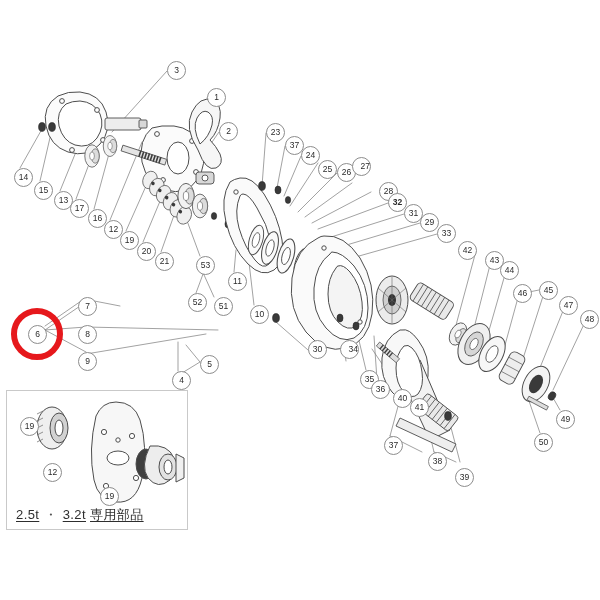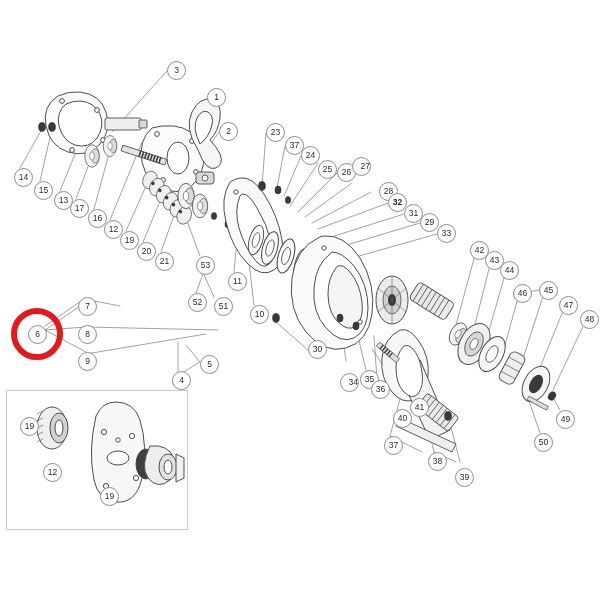--- a/index.html
+++ b/index.html
@@ -366,20 +366,23 @@
         <ellipse cx="22" cy="3" rx="4" ry="7" fill="#fff"></ellipse>
         <path d="M30 -10 L38 -6 L38 14 L30 18 z" fill="#f0f0f0"></path>
       </g>
     </g>
   </svg>
 
   <div id="inset-box"></div>
   <div id="highlight-ring"></div>
 
 
+  <div class="hdr" id="inset-label">
+    <span>2.5t</span><span class="sep">・</span><span>3.2t</span>&nbsp;<span class="jp">専用部品</span>
+  </div>
 
   <div id="callout-layer">
       <div class="cal" style="left: 167px; top: 61px;">3</div>
       <div class="cal" style="left: 207px; top: 88px;">1</div>
       <div class="cal" style="left: 219px; top: 122px;">2</div>
       <div class="cal" style="left: 266px; top: 123px;">23</div>
       <div class="cal" style="left: 285px; top: 136px;">37</div>
       <div class="cal" style="left: 301px; top: 146px;">24</div>
       <div class="cal" style="left: 318px; top: 160px;">25</div>
       <div class="cal" style="left: 337px; top: 163px;">26</div>
@@ -403,29 +406,29 @@
       <div class="cal" style="left: 214px; top: 297px;">51</div>
       <div class="cal" style="left: 228px; top: 272px;">11</div>
       <div class="cal" style="left: 250px; top: 305px;">10</div>
       <div class="cal" style="left: 78px; top: 297px;">7</div>
       <div class="cal" style="left: 28px; top: 325px;">6</div>
       <div class="cal" style="left: 78px; top: 325px;">8</div>
       <div class="cal" style="left: 78px; top: 352px;">9</div>
       <div class="cal" style="left: 172px; top: 371px;">4</div>
       <div class="cal" style="left: 200px; top: 355px;">5</div>
       <div class="cal" style="left: 308px; top: 340px;">30</div>
-      <div class="cal" style="left: 340px; top: 373px; text-align: right;">34</div>
+      <div class="cal" style="left: 340px; top: 340px; text-align: right;">34</div>
       <div class="cal" style="left: 360px; top: 370px;">35</div>
       <div class="cal" style="left: 371px; top: 380px;">36</div>
-      <div class="cal" style="left: 393px; top: 389px; margin-top: 20px;">40</div>
+      <div class="cal" style="left: 393px; top: 389px;">40</div>
       <div class="cal" style="left: 410px; top: 398px;">41</div>
       <div class="cal" style="left: 384px; top: 436px;">37</div>
       <div class="cal" style="left: 428px; top: 452px;">38</div>
       <div class="cal" style="left: 455px; top: 468px;">39</div>
-      <div class="cal" style="left: 470px; top: 241px;">42</div>
+      <div class="cal" style="left: 458px; top: 241px;">42</div>
       <div class="cal" style="left: 485px; top: 251px;">43</div>
       <div class="cal" style="left: 500px; top: 261px;">44</div>
       <div class="cal" style="left: 513px; top: 284px;">46</div>
       <div class="cal" style="left: 539px; top: 281px;">45</div>
       <div class="cal" style="left: 559px; top: 296px;">47</div>
       <div class="cal" style="left: 580px; top: 310px;">48</div>
       <div class="cal" style="left: 556px; top: 410px;">49</div>
       <div class="cal" style="left: 534px; top: 433px;">50</div>
       <div class="cal" style="left: 20px; top: 417px;">19</div>
       <div class="cal" style="left: 43px; top: 463px;">12</div>

